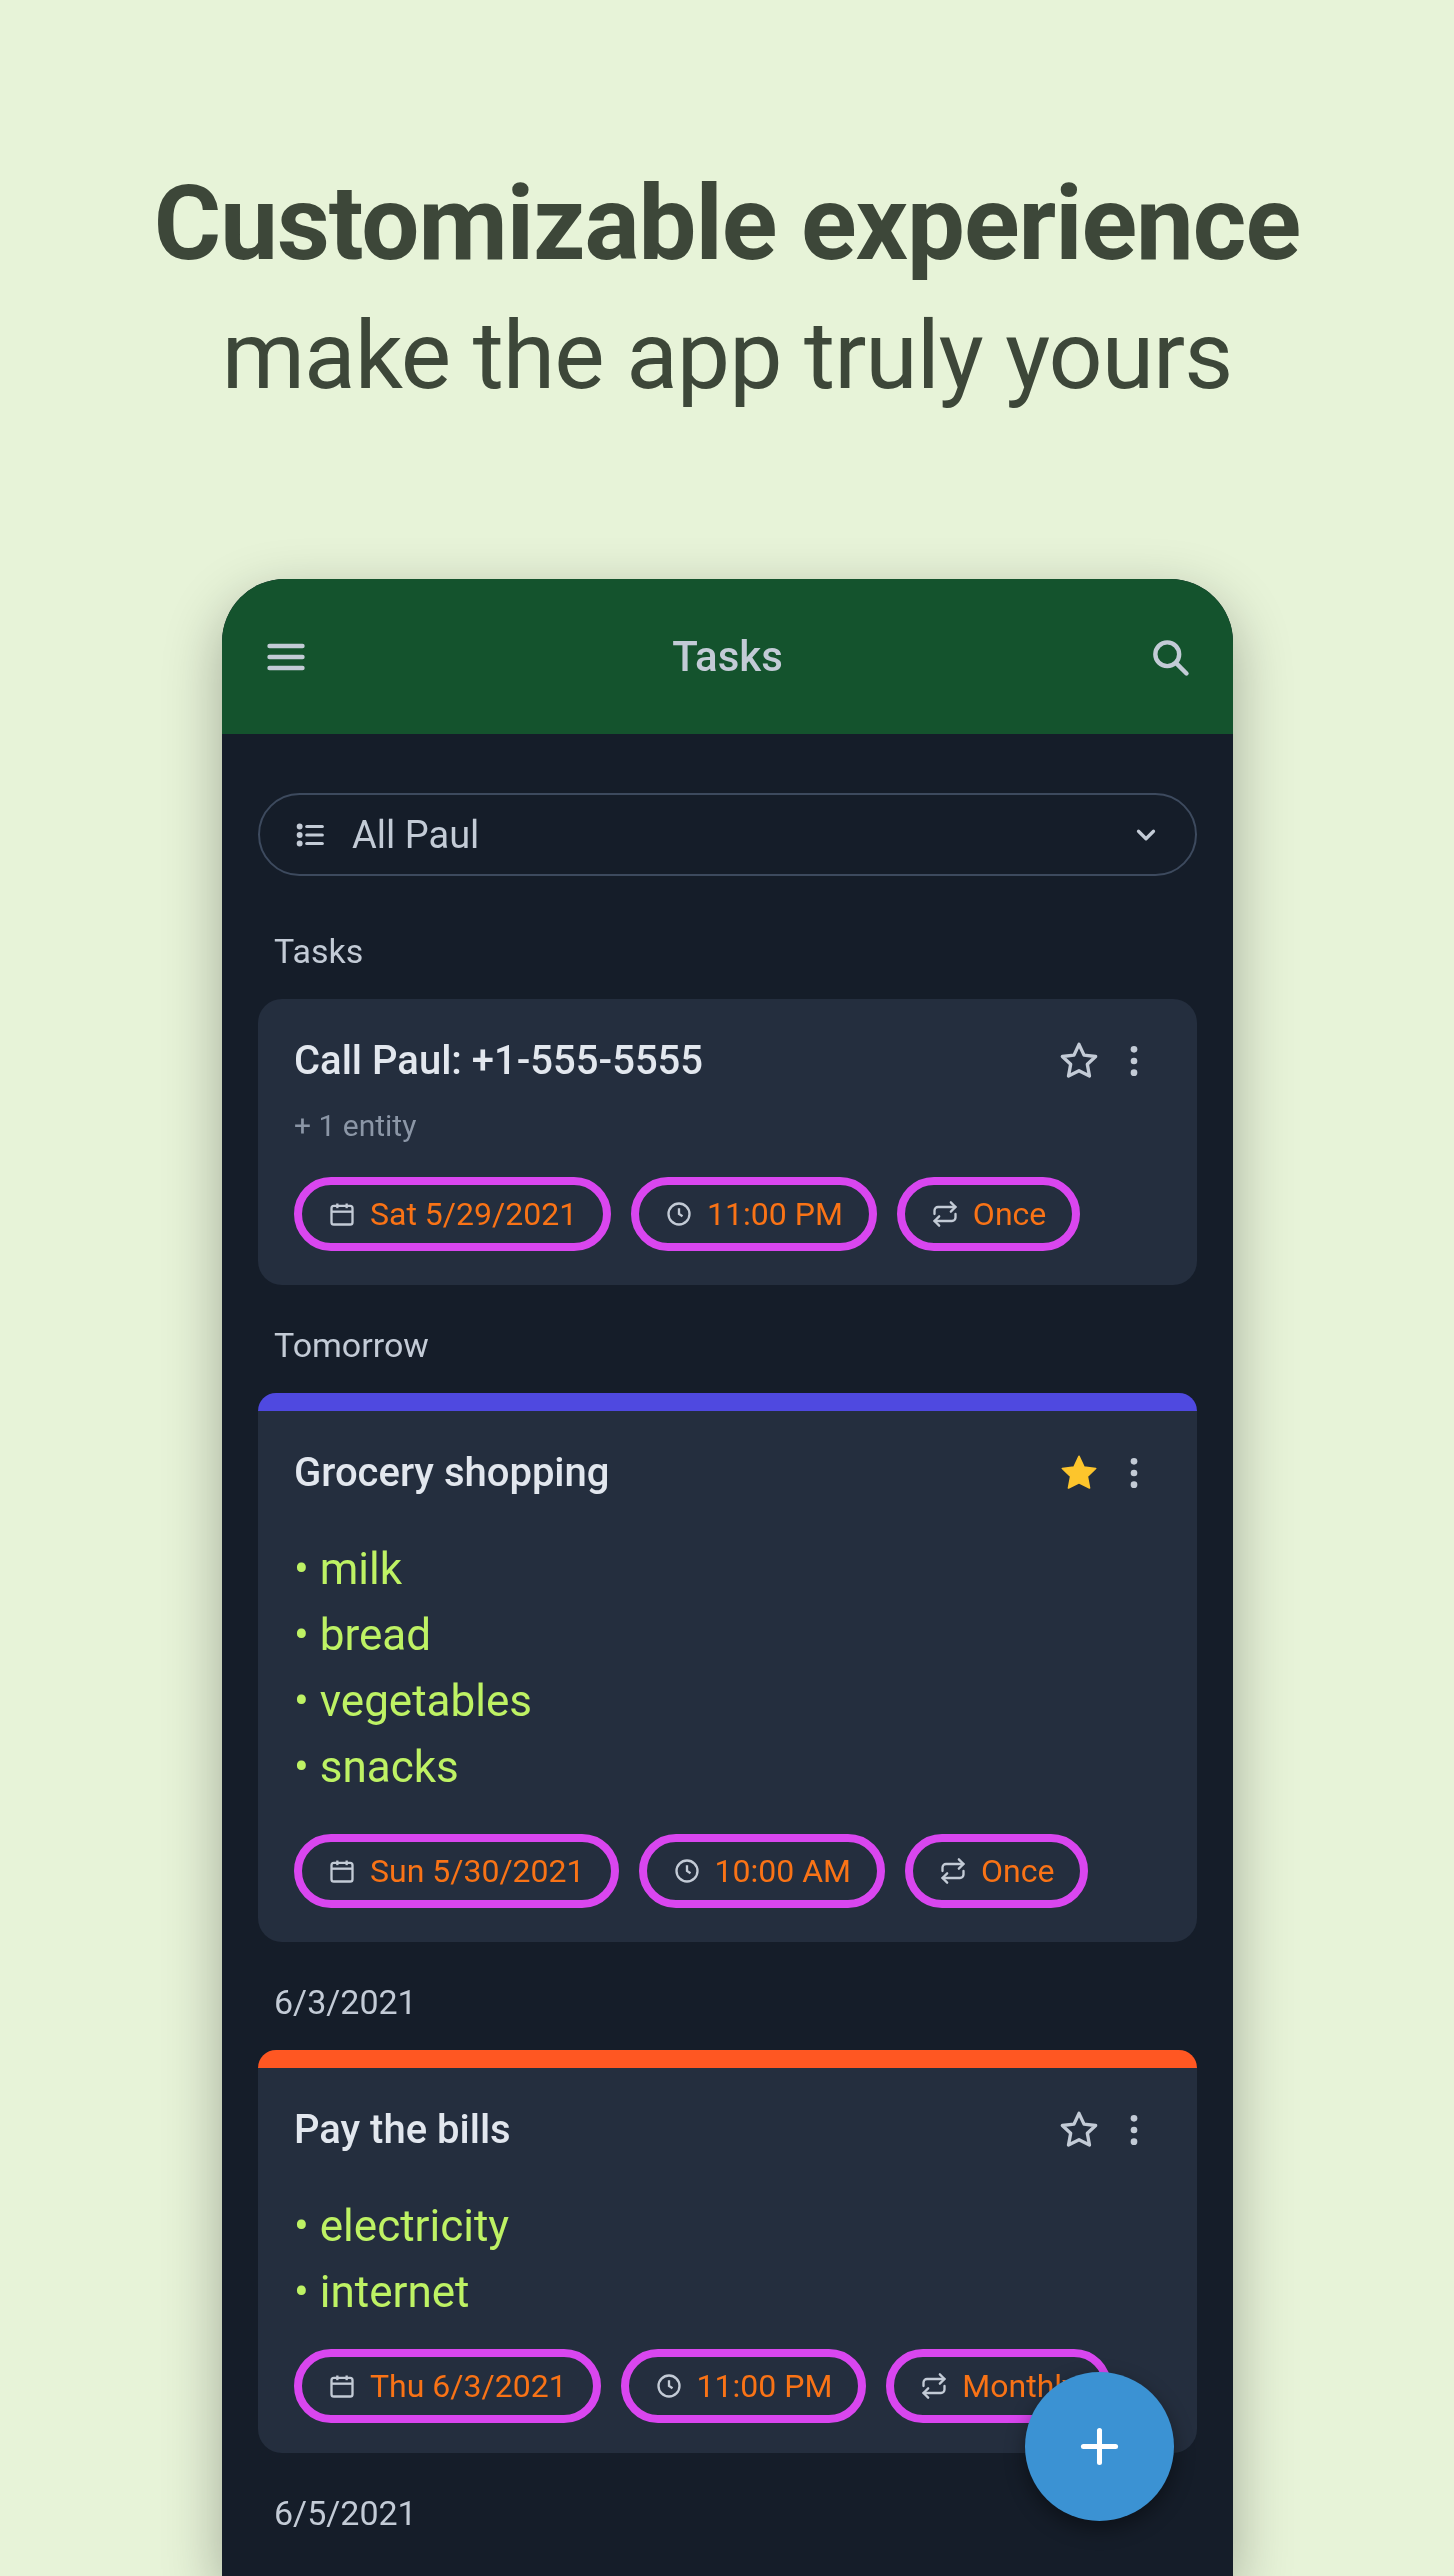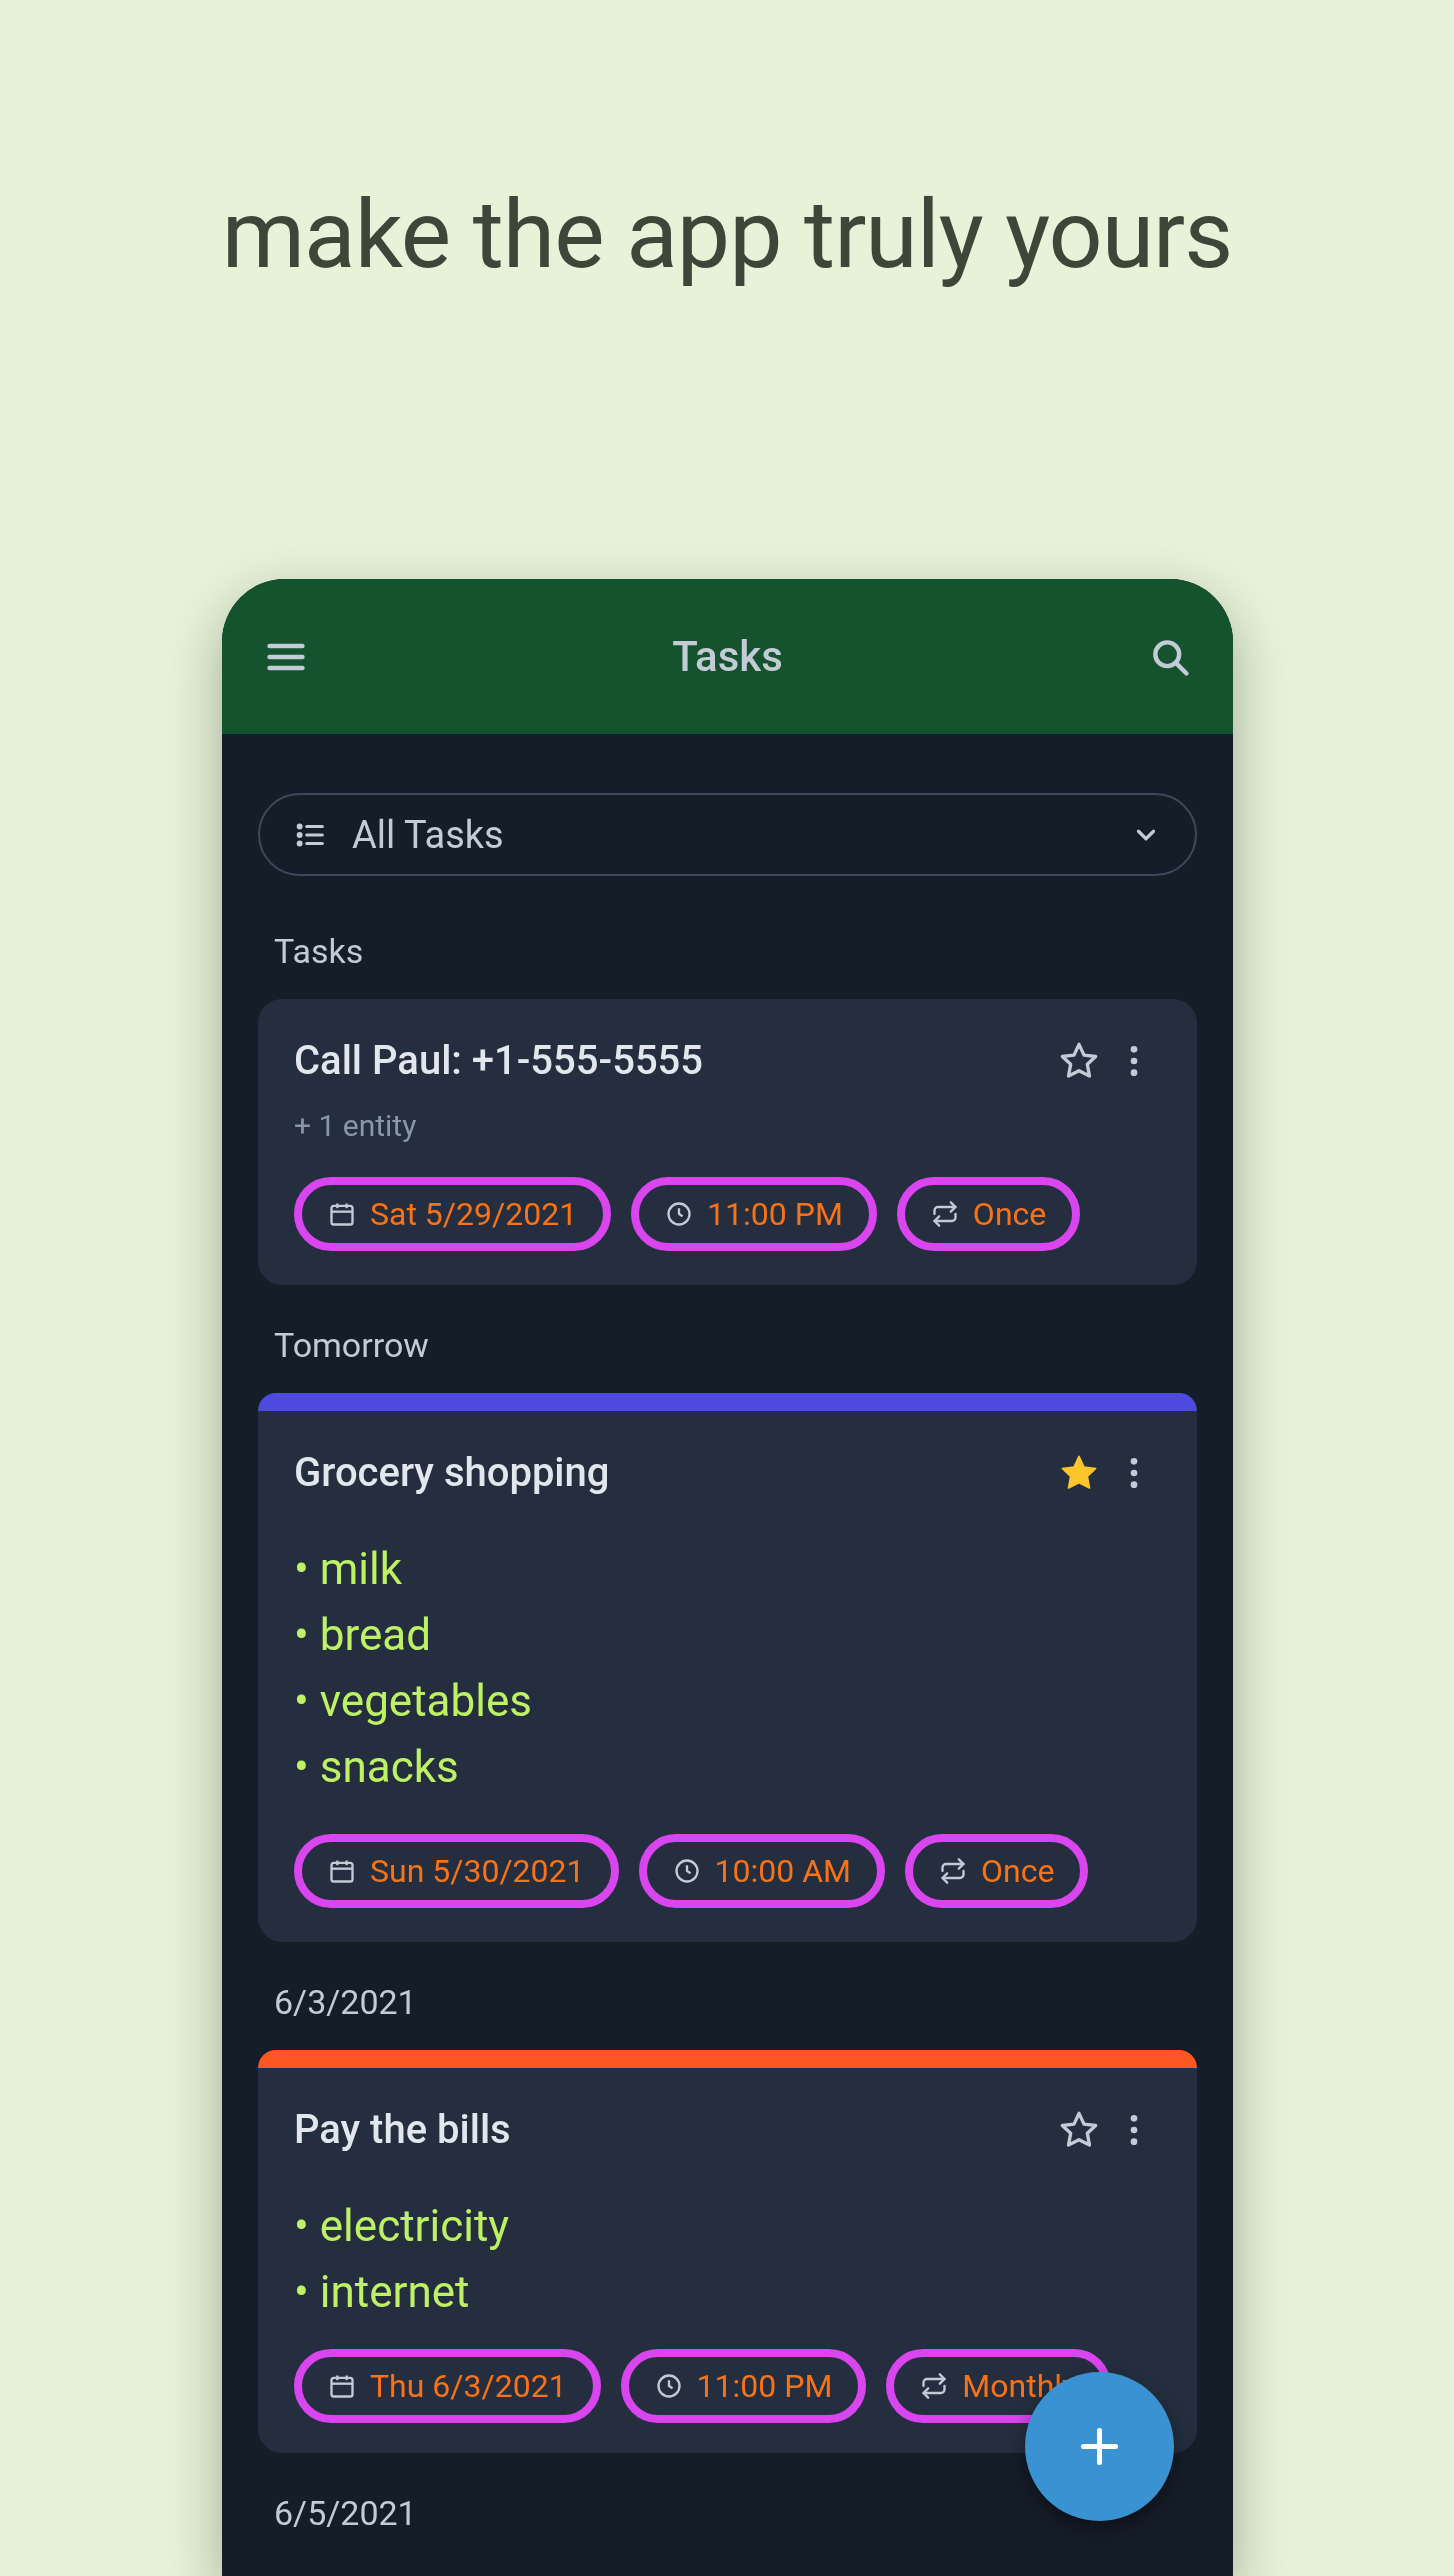--- a/index.html
+++ b/index.html
@@ -134,20 +134,21 @@
     justify-content: center;
     box-shadow: 0 8px 20px rgba(0,0,0,0.4);
   }
   svg { display:block; }
   .section-header.tight { margin-top: 28px; }
 </style>
 </head>
 <body>
 
 <div class="promo-heading">
+  <div class="promo-line1">Customizable experience</div>
   <div class="promo-line2">make the app truly yours</div>
 </div>
 
 <div class="phone">
 
   <div class="app-bar">
     <div class="icon-btn">
       <svg width="44" height="44" viewBox="0 0 24 24" fill="none" stroke="#c3cbd6" stroke-width="2.4" stroke-linecap="round">
           <line x1="3" y1="6" x2="21" y2="6"></line>
           <line x1="3" y1="12" x2="21" y2="12"></line>
@@ -165,21 +166,21 @@
 
   <div class="filter-bar">
     <svg width="34" height="34" viewBox="0 0 24 24" fill="none" stroke="#c3cbd6" stroke-width="2.2" stroke-linecap="round">
         <circle cx="4" cy="6" r="1" fill="#c3cbd6"></circle>
         <line x1="9" y1="6" x2="20" y2="6"></line>
         <circle cx="4" cy="12" r="1" fill="#c3cbd6"></circle>
         <line x1="9" y1="12" x2="20" y2="12"></line>
         <circle cx="4" cy="18" r="1" fill="#c3cbd6"></circle>
         <line x1="9" y1="18" x2="20" y2="18"></line>
       </svg>
-    <span class="filter-label">All Tasks</span>
+    <span class="filter-label">All Paul</span>
     <svg width="30" height="30" viewBox="0 0 24 24" fill="none" stroke="#c3cbd6" stroke-width="2.6" stroke-linecap="round" stroke-linejoin="round">
         <polyline points="6 9 12 15 18 9"></polyline>
       </svg>
   </div>
 
   <div class="section-header">Tasks</div>
 
   <div class="card">
     <div class="card-head">
       <div class="card-title">Call Paul: +1-555-5555</div>

